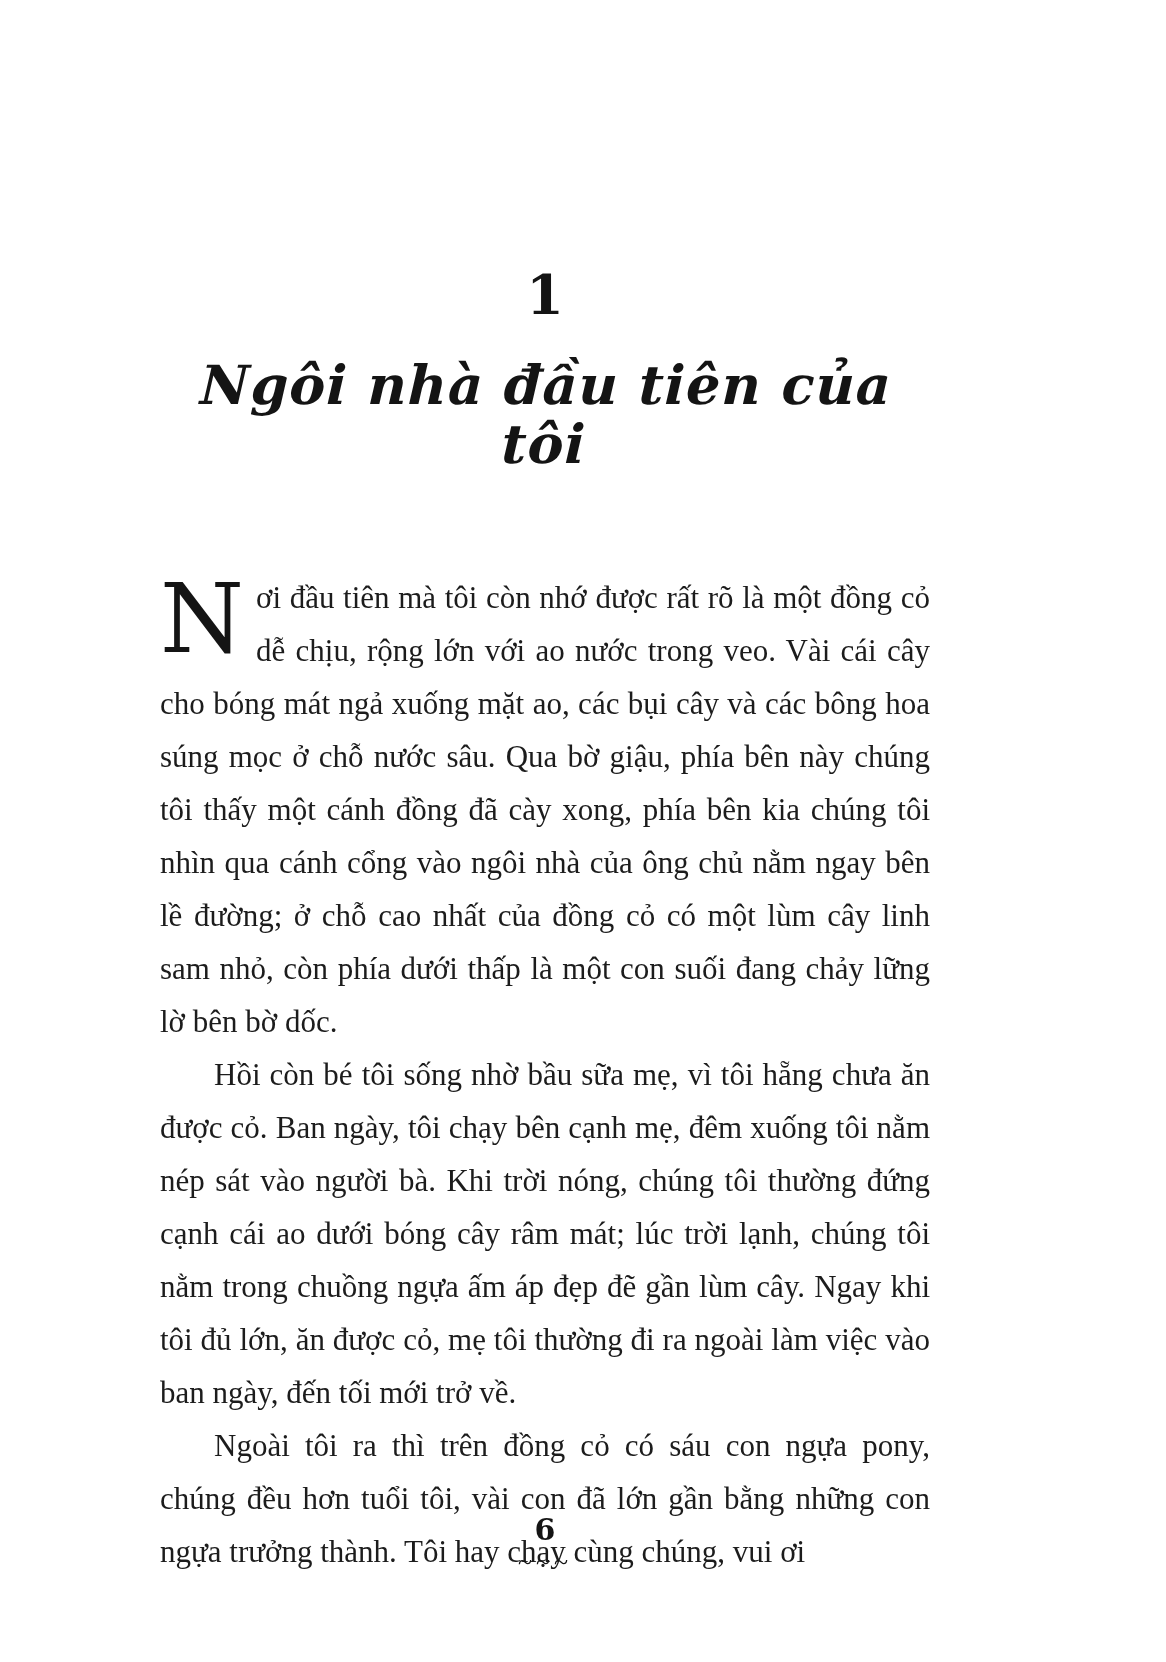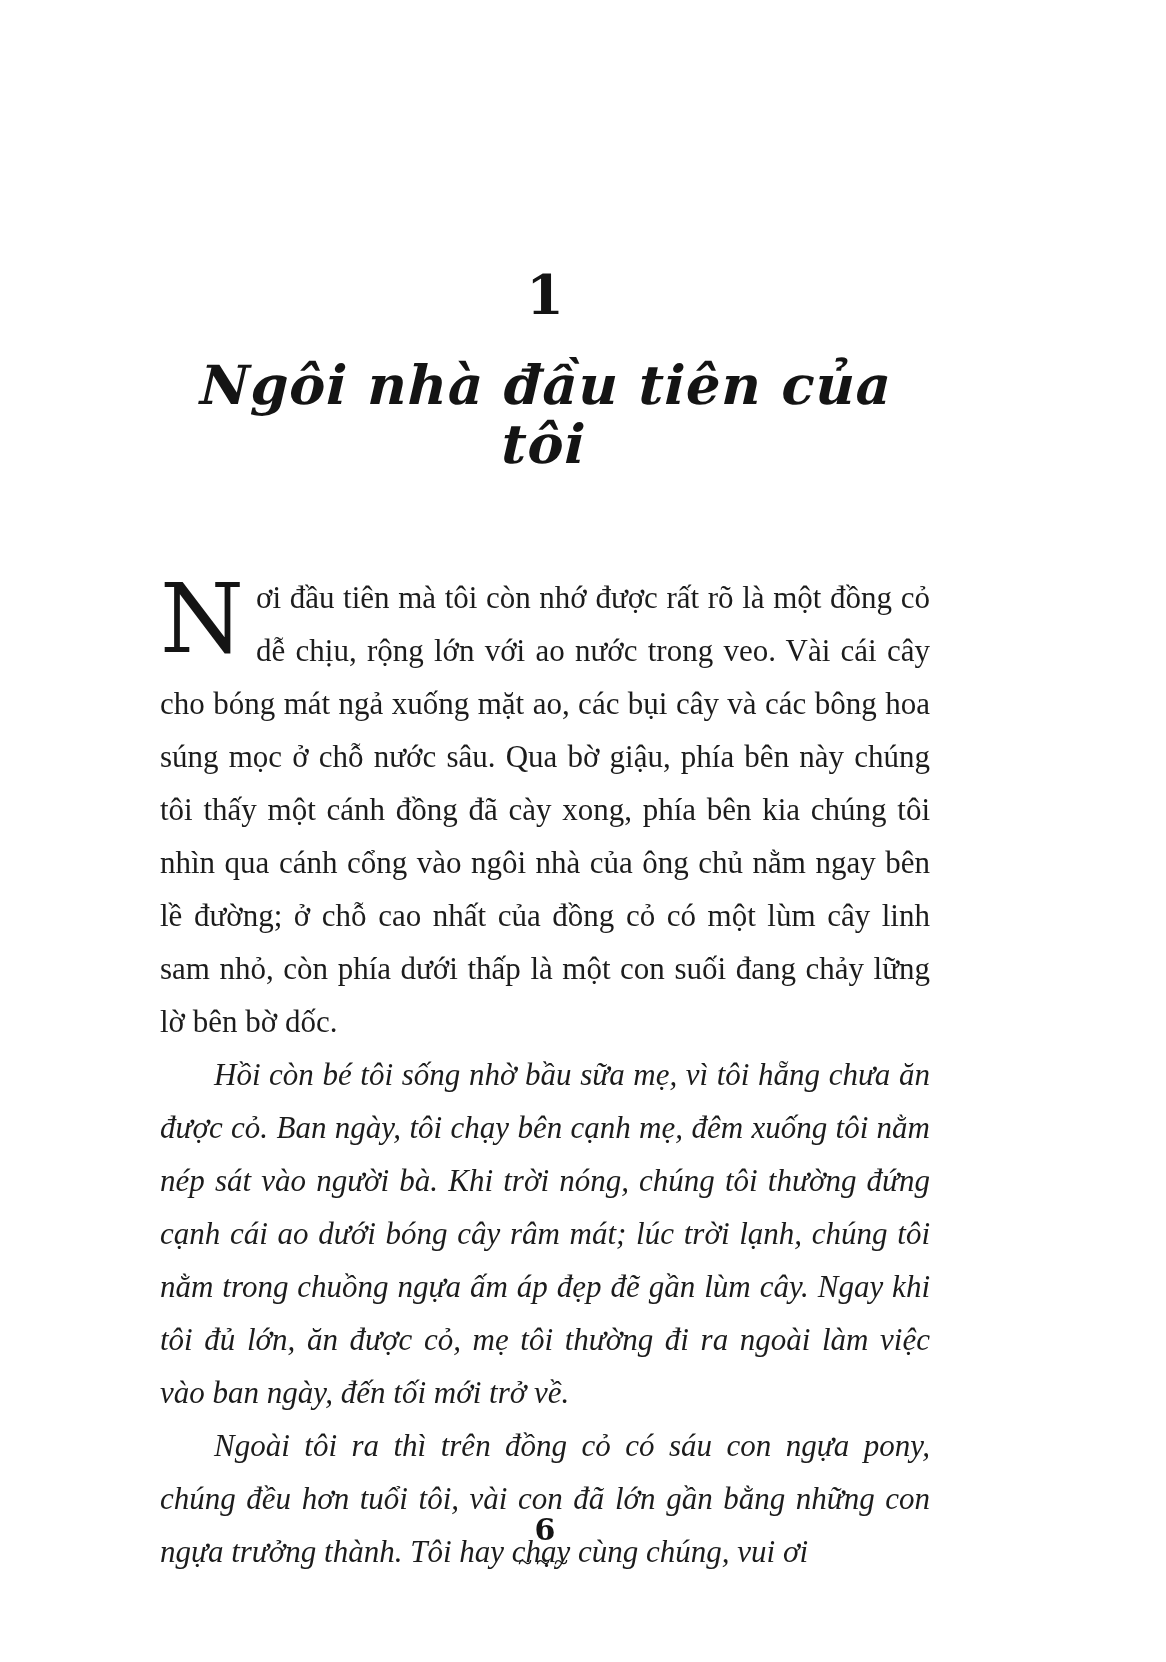--- a/index.html
+++ b/index.html
@@ -39,21 +39,21 @@
     transform: skewX(-2deg);
   }
   .body-text {
     margin: 96px 236px 0 160px;
     font-size: 31px;
     line-height: 53px;
     text-align: justify;
     color: #1c1c1c;
   }
   .para { margin: 0; }
-  .para.indent { text-indent: 54px; font-style: italic; }
+  .para.indent { text-indent: 54px; }
   .dropcap {
     float: left;
     font-family: "DejaVu Serif", serif;
     font-size: 96px;
     line-height: 84px;
     padding-right: 12px;
     padding-top: 6px;
     color: #141414;
   }
   .footer {

